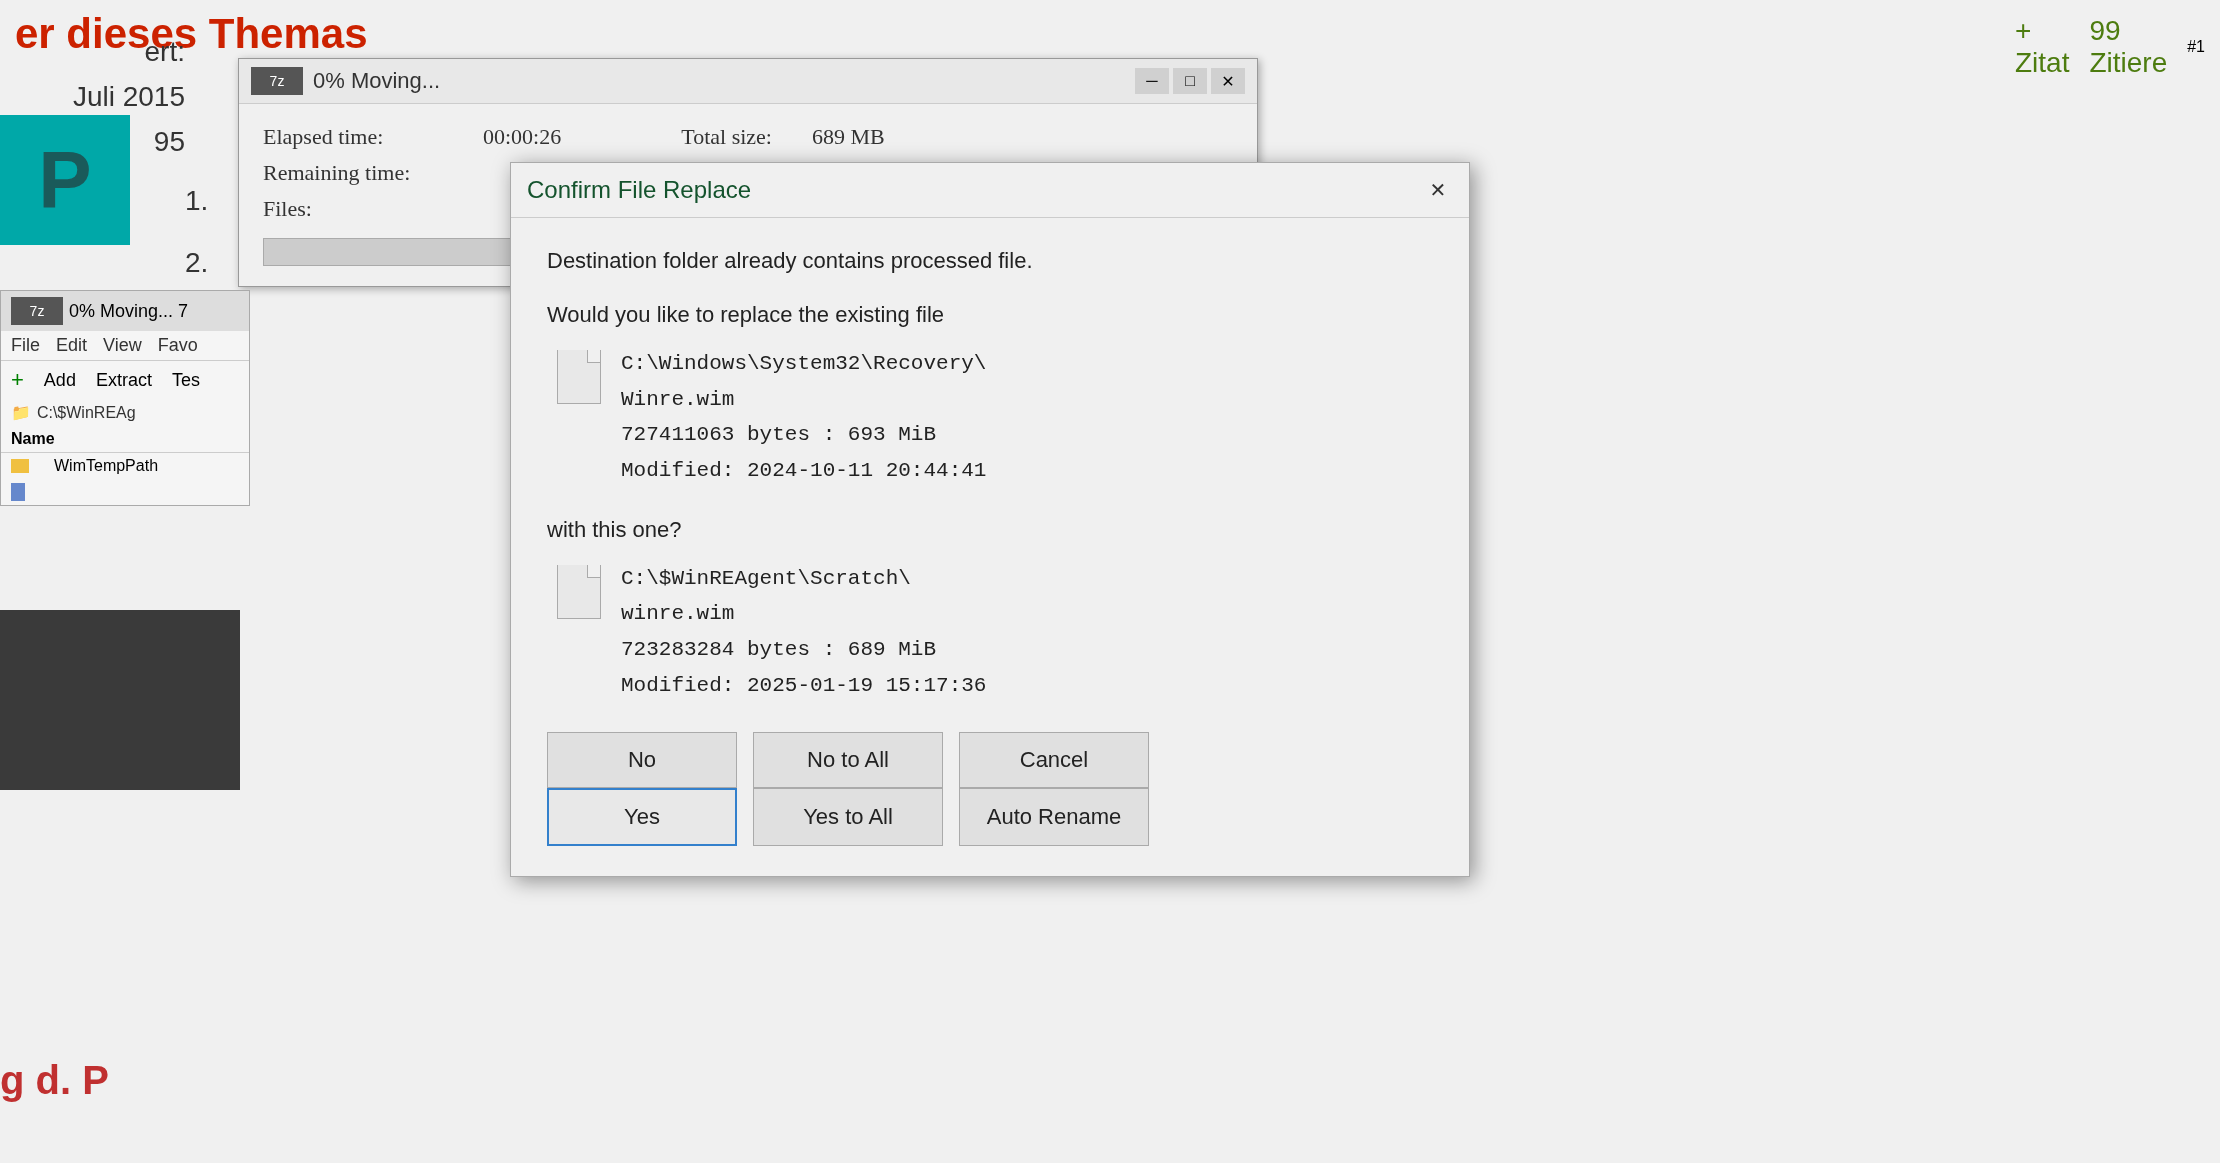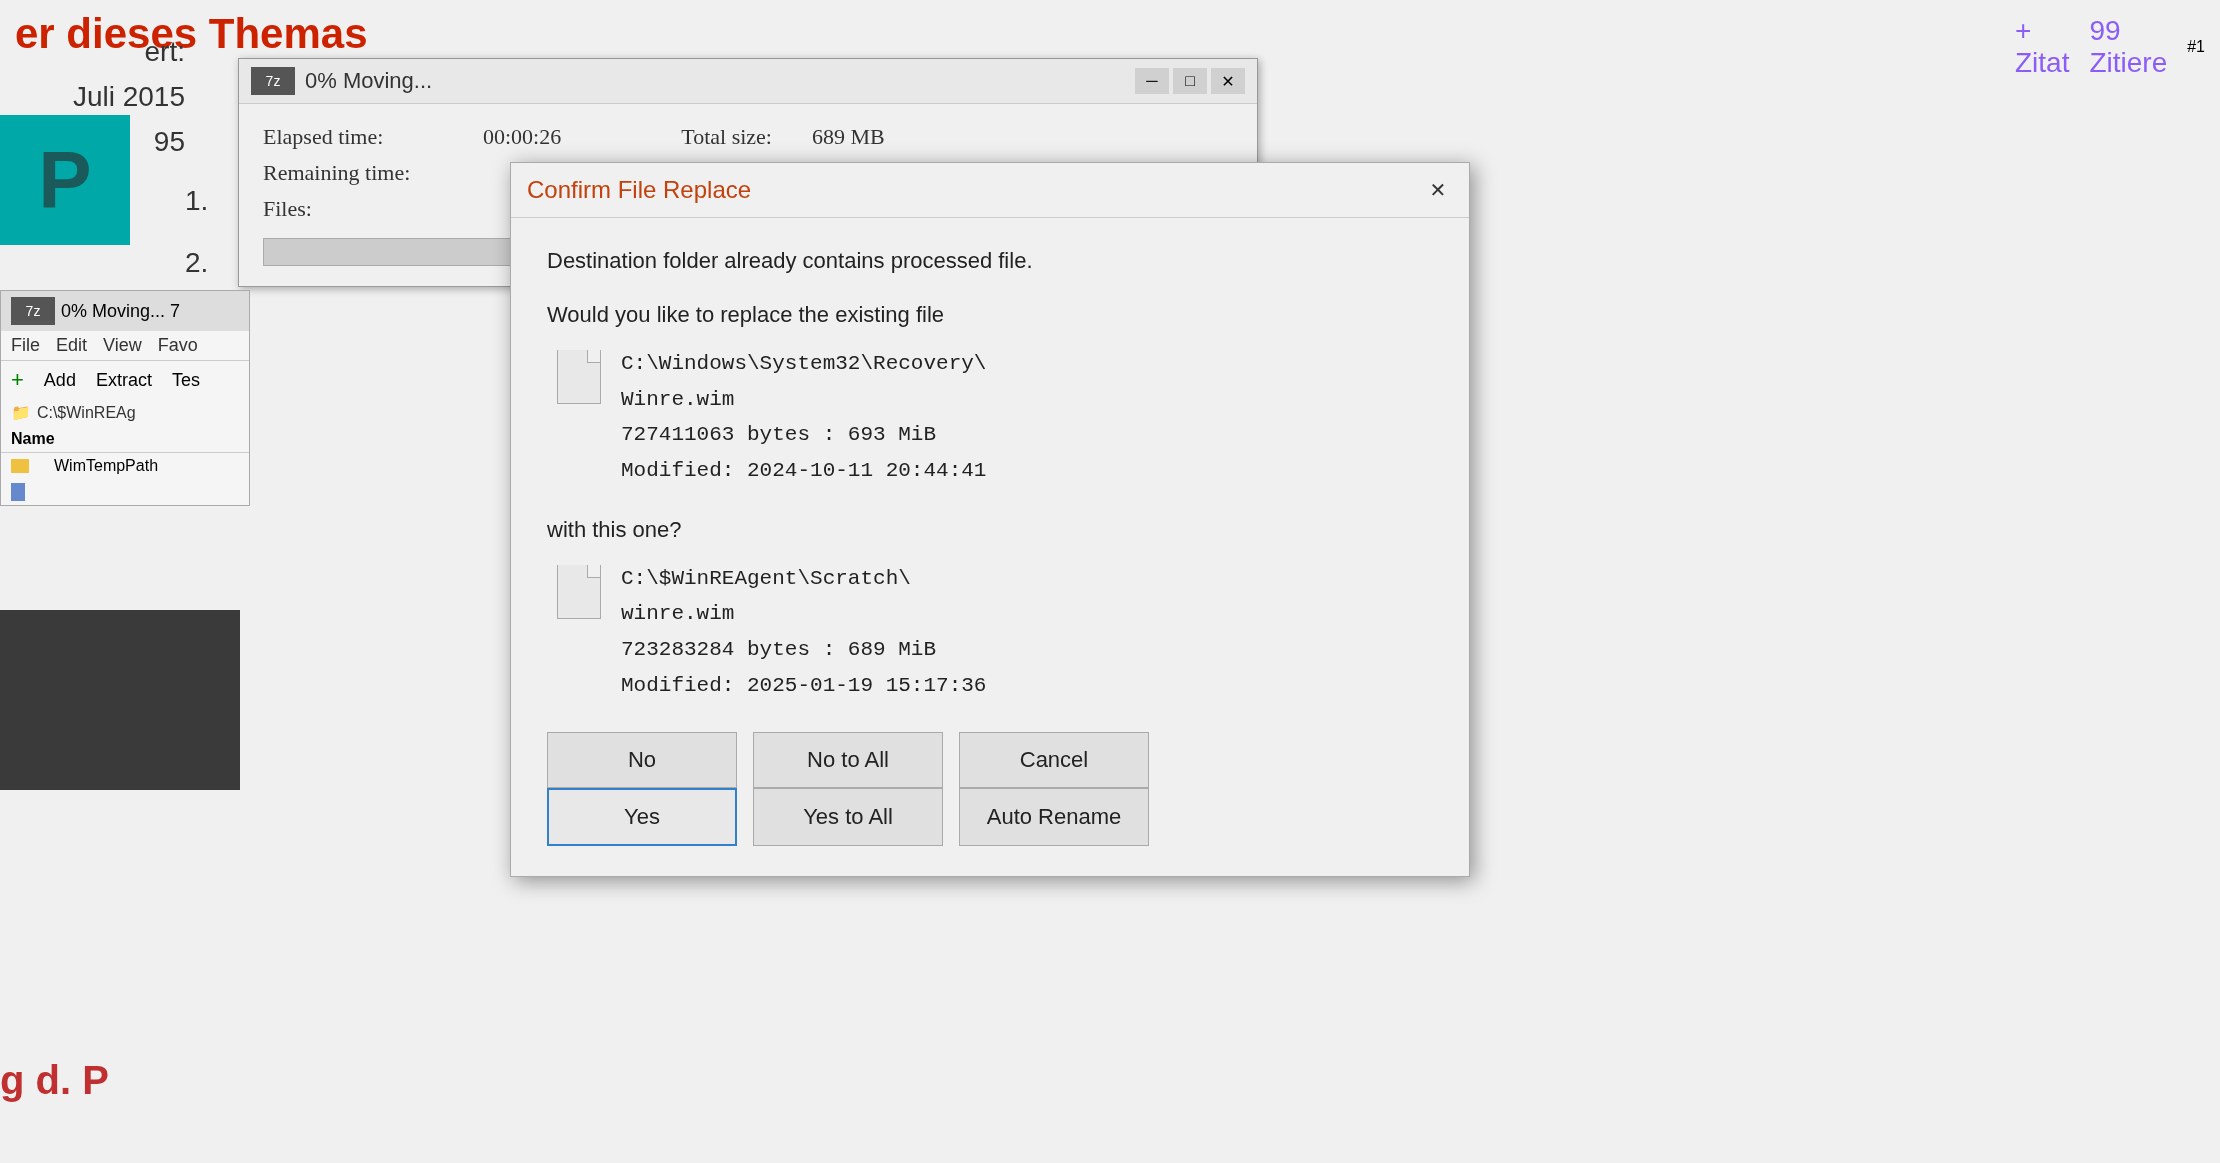--- a/index.html
+++ b/index.html
@@ -63,21 +63,21 @@
       position: absolute;
       top: 0; right: 0;
       width: 200px;
       padding: 15px;
       display: flex; gap: 20px;
       align-items: center;
       justify-content: flex-end;
     }
 
     .bg-right-link {
-      color: #8b5cf6;
+      color: #4d7c0f;
       font-size: 28px;
     }
 
     
     .zip-window {
       position: absolute;
       top: 58px; left: 238px;
       width: 1020px;
       background: #f0f0f0;
       border: 1px solid #999;
@@ -93,21 +93,21 @@
       justify-content: space-between;
     }
 
     .zip-title-left {
       display: flex; align-items: center; gap: 10px;
       font-size: 22px;
       color: #333;
     }
 
     .zip-title-icon {
-      width: 44px; height: 28px;
+      width: 52px; height: 28px;
       background: #555;
       display: flex; align-items: center; justify-content: center;
       color: white; font-size: 14px;
     }
 
     .zip-title-controls {
       display: flex; gap: 4px;
     }
 
     .zip-btn {
@@ -248,21 +248,21 @@
       background: #f0f0f0;
       border-bottom: 1px solid #ccc;
       padding: 12px 16px;
       display: flex;
       align-items: center;
       justify-content: space-between;
     }
 
     .confirm-title-text {
       font-size: 24px;
-      color: #c2410c;
+      color: #14532d;
       font-weight: normal;
     }
 
     .confirm-close-btn {
       width: 30px; height: 30px;
       border: none;
       background: transparent;
       cursor: pointer;
       font-size: 20px;
       color: #333;

